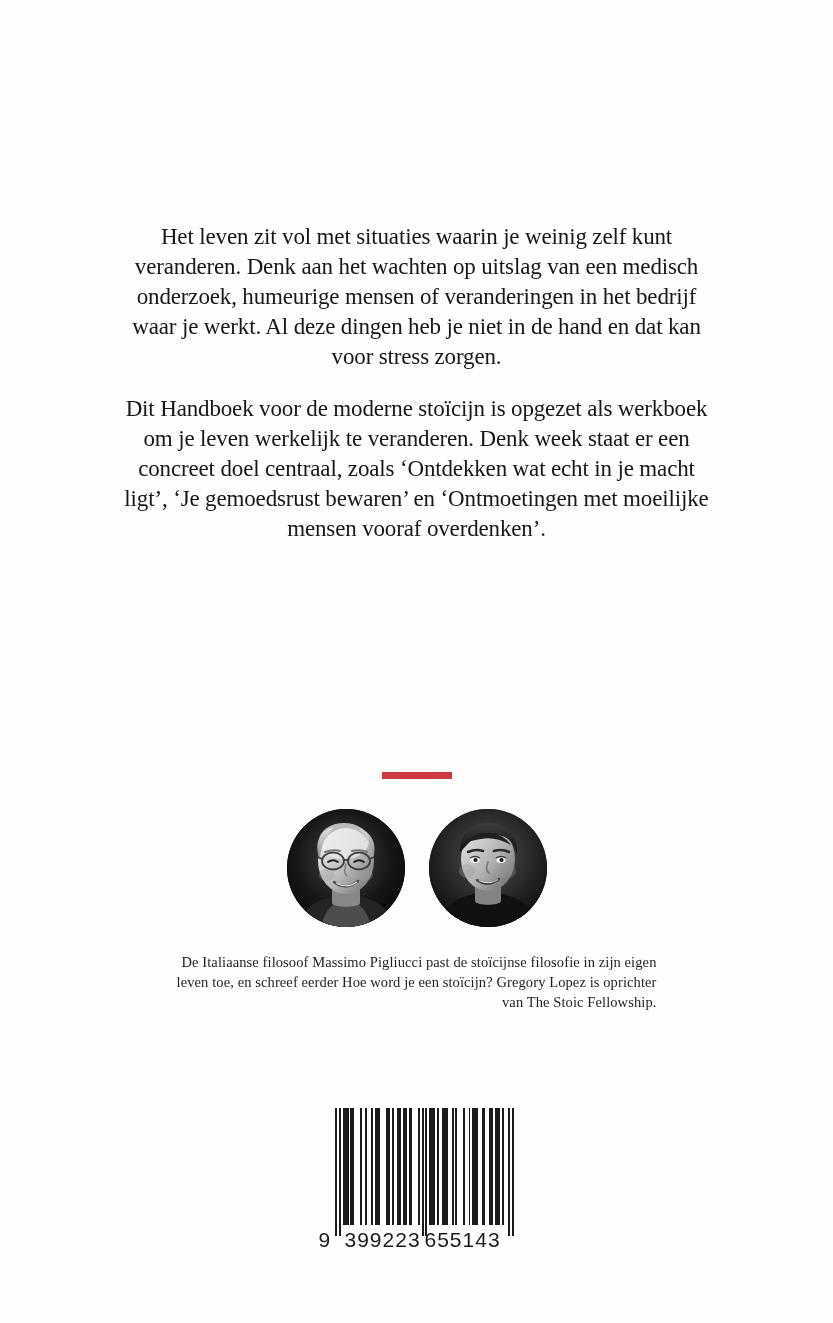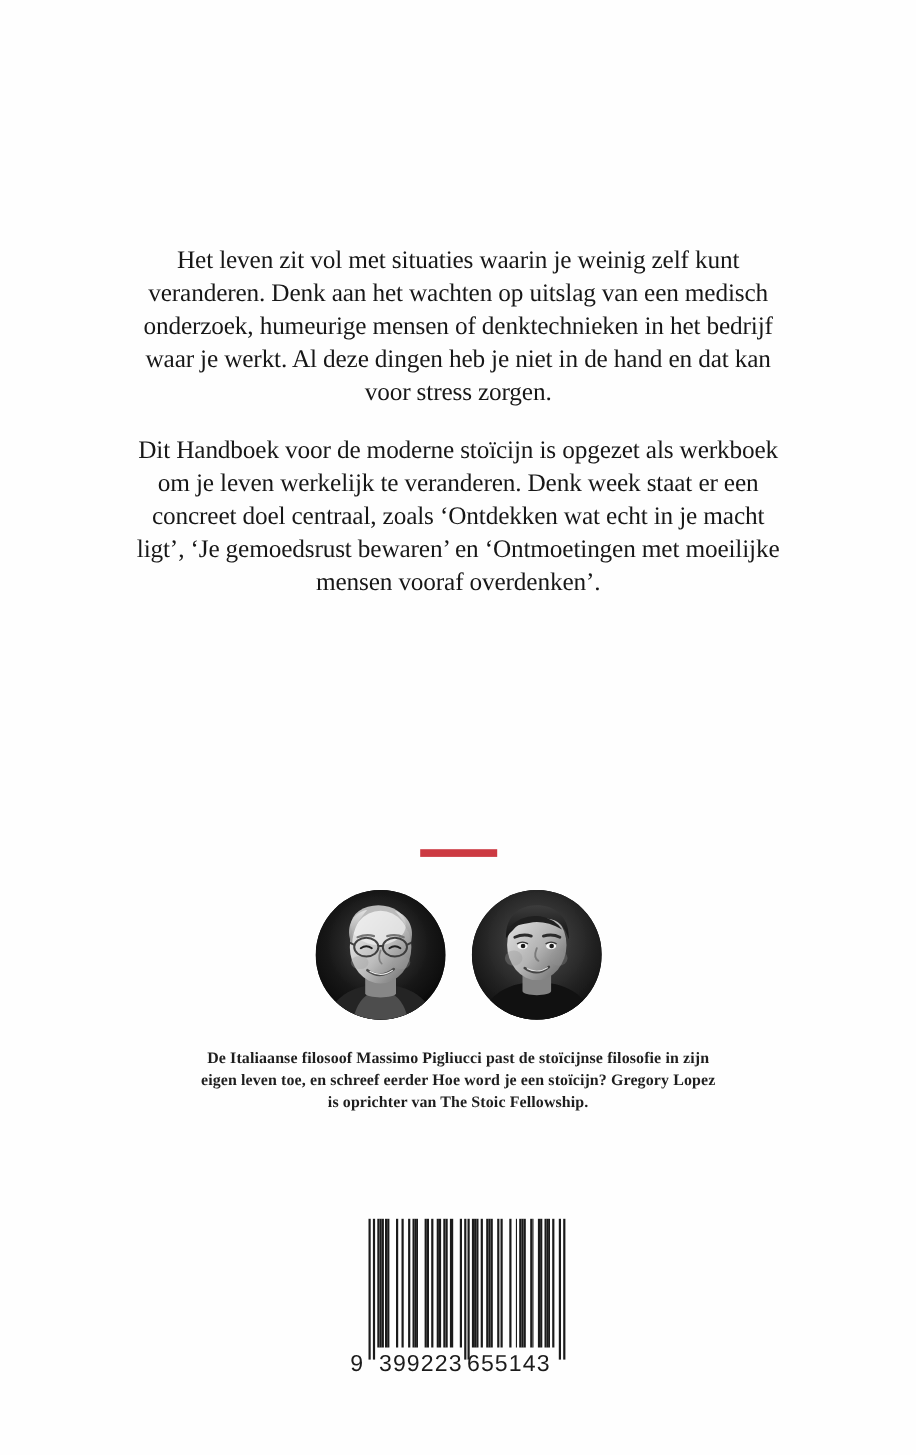--- a/index.html
+++ b/index.html
@@ -121,27 +121,26 @@
   }
   .photo svg { display: block; width: 118px; height: 118px; }
 
   
   .bio {
     position: absolute;
     left: 50%;
     transform: translateX(-50%);
     top: 952px;
     width: 480px;
-    text-align: center;
+    text-align: right;
     font-family: "Liberation Serif", serif;
     font-size: 14.5px;
     line-height: 20px;
     color: #1e1e1e;
     letter-spacing: 0.1px;
-    font-weight: bold;
   }
 
   
   .publisher-url {
     position: absolute;
     left: 50%;
     transform: translateX(-50%);
     top: 1081px;
     width: 400px;
     text-align: center;
@@ -185,21 +184,21 @@
   .bc-grp1  { left: 26px; }
   .bc-grp2  { left: 106px; }
 </style>
 </head>
 <body>
 
 <div class="page">
 
 
   <div class="body-copy">
-    <p>Het leven zit vol met situaties waarin je weinig zelf kunt veranderen. Denk aan het wachten op uitslag van een medisch onderzoek, humeurige mensen of denktechnieken in het bedrijf waar je werkt. Al deze dingen heb je niet in de hand en dat kan voor stress zorgen.</p>
+    <p>Het leven zit vol met situaties waarin je weinig zelf kunt veranderen. Denk aan het wachten op uitslag van een medisch onderzoek, humeurige mensen of veranderingen in het bedrijf waar je werkt. Al deze dingen heb je niet in de hand en dat kan voor stress zorgen.</p>
     <p>Dit Handboek voor de moderne stoïcijn is opgezet als werkboek om je leven werkelijk te veranderen. Denk week staat er een concreet doel centraal, zoals ‘Ontdekken wat echt in je macht ligt’, ‘Je gemoedsrust bewaren’ en ‘Ontmoetingen met moeilijke mensen vooraf overdenken’.</p>
   </div>
 
   <div class="red-rule"></div>
 
   <div class="photos">
 
     <div class="photo">
       <svg viewBox="0 0 118 118" xmlns="http://www.w3.org/2000/svg">
         <defs>

